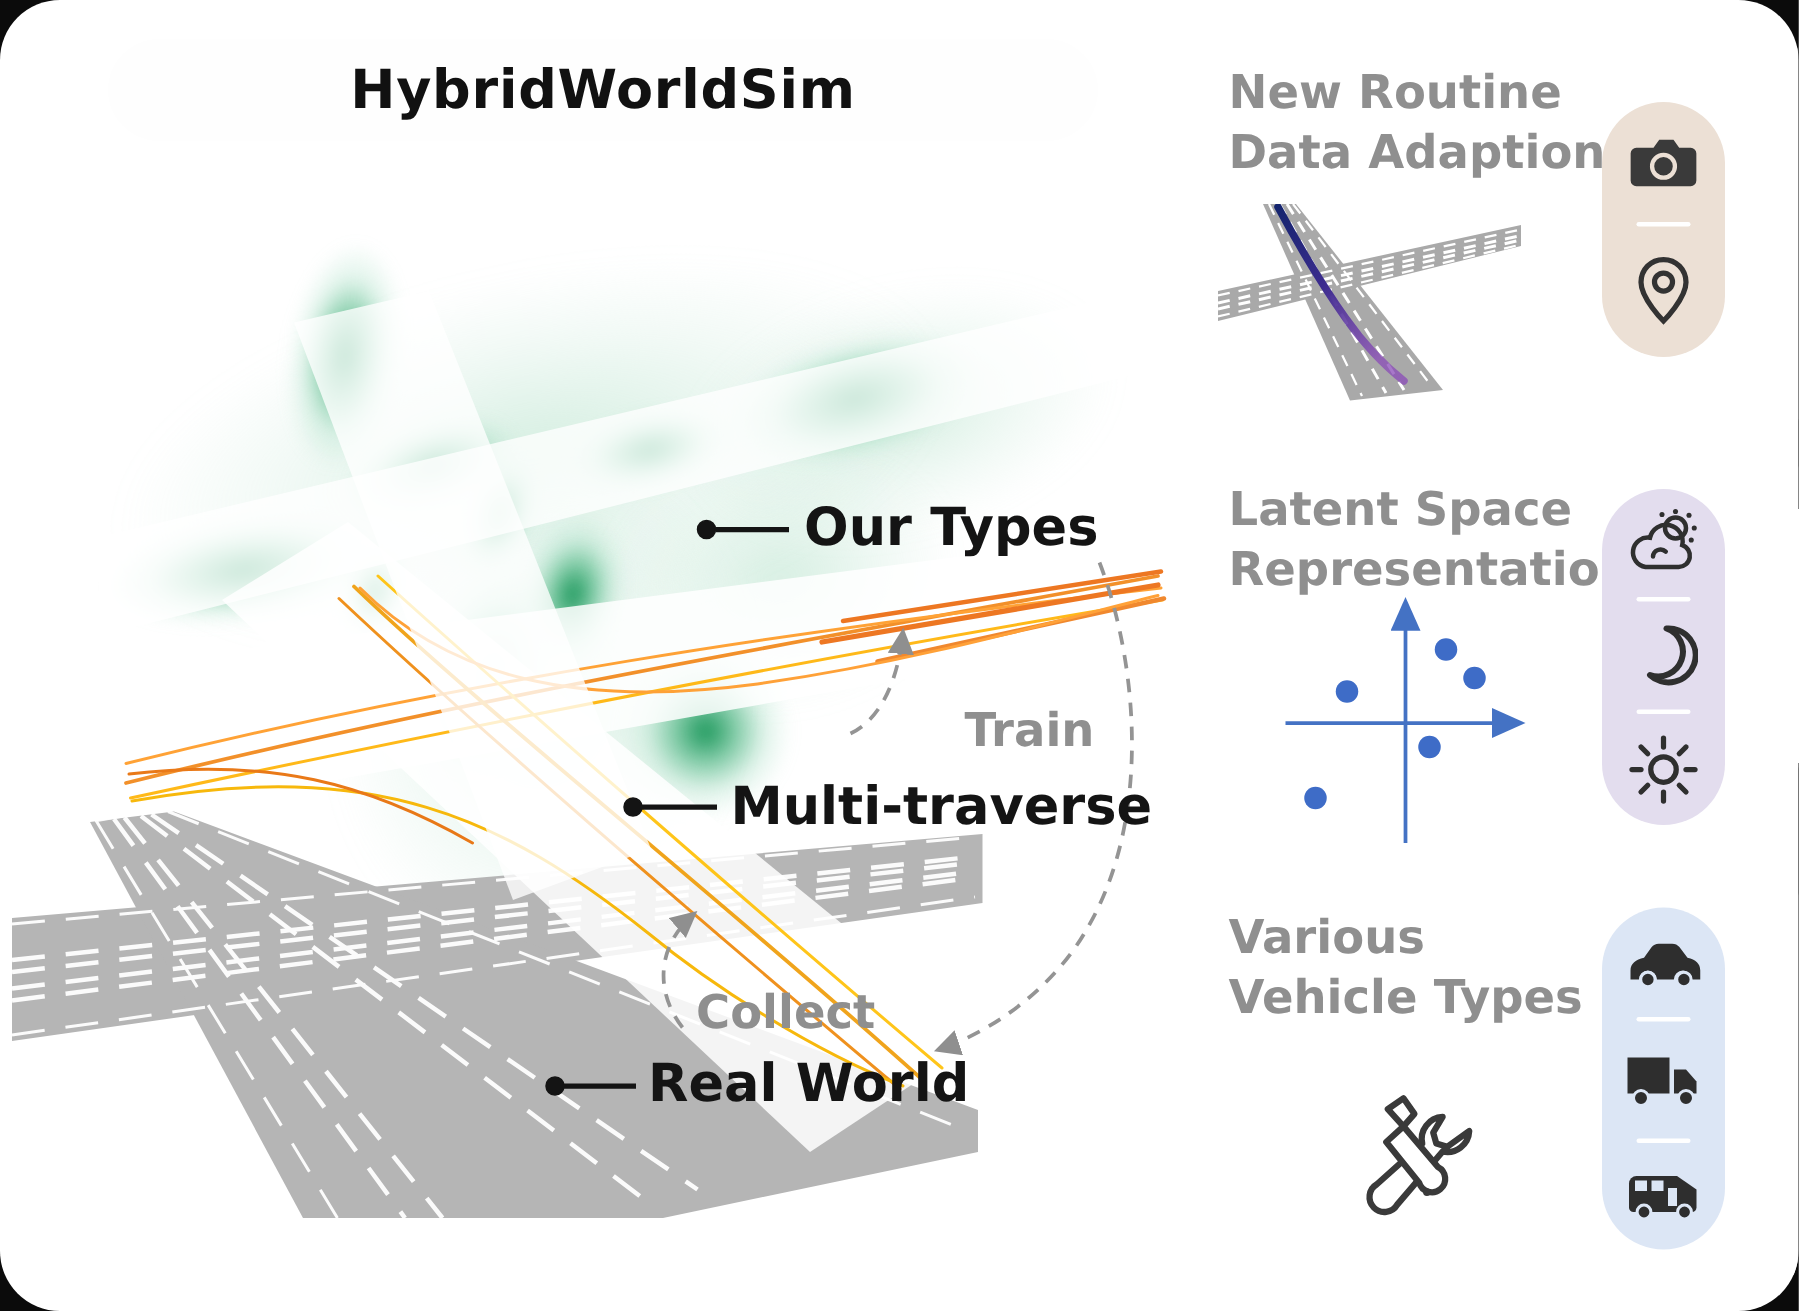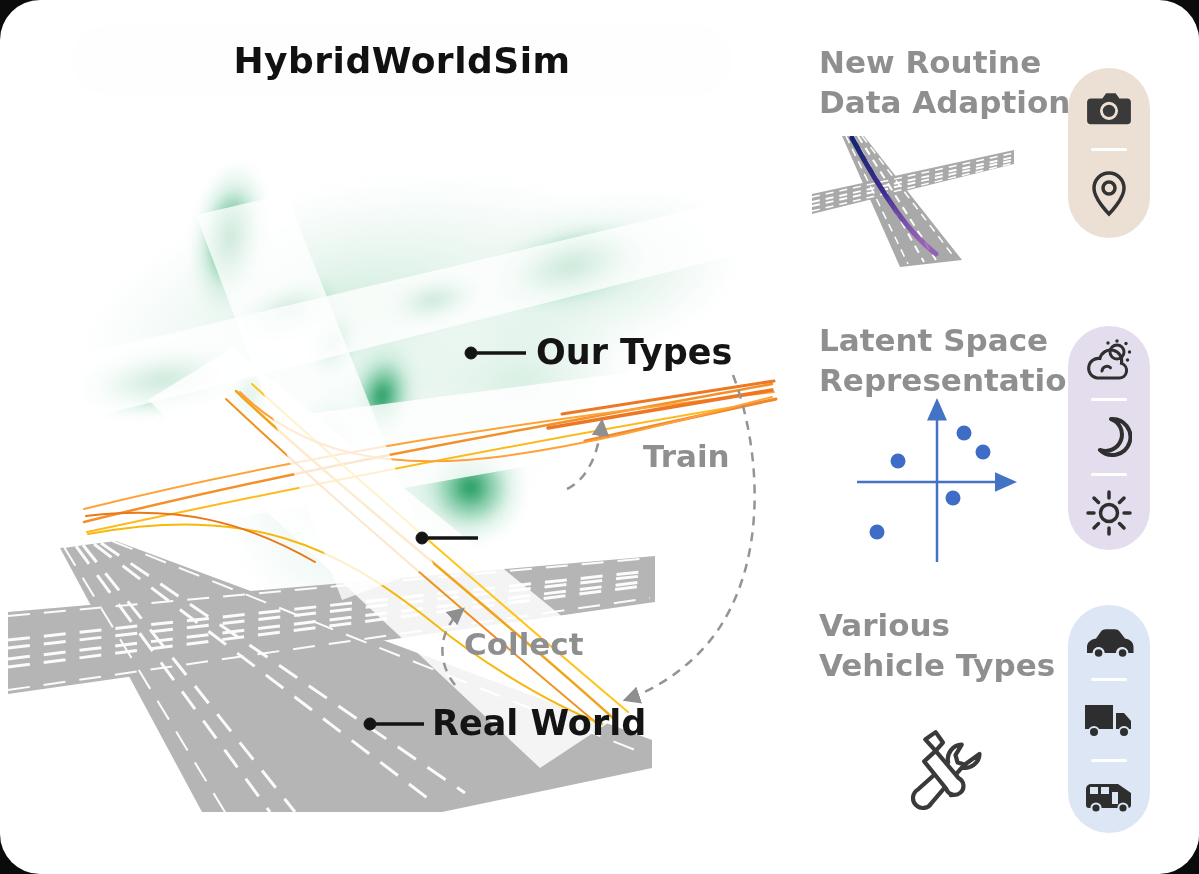--- a/index.html
+++ b/index.html
@@ -7,21 +7,21 @@
   .canvas{position:relative;width:1199px;height:874px;background:#ffffff;border-radius:40px;overflow:hidden;}
   .title-pill{position:absolute;left:72px;top:26px;width:660px;height:68px;background:#fefefe;border-radius:34px;
     display:flex;align-items:center;justify-content:center;}
   .title-pill span{font-size:36px;font-weight:700;color:#111;letter-spacing:.5px;}
   svg.layer{position:absolute;left:0;top:0;}
   .blob{position:absolute;border-radius:50%;filter:blur(5px);
     background:radial-gradient(closest-side, rgba(4,140,74,.92), rgba(30,163,98,.5) 38%, rgba(120,205,165,.22) 68%, rgba(160,220,190,0) 100%);}
   .halo{position:absolute;border-radius:50%;filter:blur(10px);
     background:radial-gradient(closest-side, rgba(151,214,181,.40), rgba(170,220,195,.16) 60%, rgba(180,225,200,0) 100%);}
   .lbl{position:absolute;font-size:35px;font-weight:700;color:#141414;white-space:nowrap;}
-  .plbl{position:absolute;font-size:31px;font-weight:600;color:#8f8f8f;white-space:nowrap;}
+  .plbl{position:absolute;font-size:31px;font-weight:600;color:#8f8f8f;white-space:nowrap;margin-top:31px;}
   .card{position:absolute;left:803px;width:372px;background:#ffffff;border-radius:4px;padding-left:24px;}
   .card-title{position:absolute;left:16px;top:12px;font-size:31px;font-weight:600;color:#8f8f8f;line-height:1.3;}
   .card-title span{display:block;white-space:nowrap;}
   .pill{position:absolute;left:265px;width:82px;border-radius:41px;display:flex;flex-direction:column;
     align-items:center;justify-content:space-evenly;}
   .sep{width:36px;height:3px;background:#ffffff;border-radius:2px;}
   .z1{z-index:1}.z2{z-index:2}.z3{z-index:3}.z4{z-index:4}
 </style>
 </head>
 <body>
@@ -110,20 +110,21 @@
       <circle cx="471" cy="353" r="6"></circle>
         <line x1="477" y1="353" x2="526" y2="353" stroke-width="3.5"></line>
       <circle cx="422" cy="538" r="6"></circle>
         <line x1="428" y1="538" x2="478" y2="538" stroke-width="3.5"></line>
       <circle cx="370" cy="724" r="6"></circle>
         <line x1="376" y1="724" x2="424" y2="724" stroke-width="3.5"></line>
     </g>
   </svg>
 
   <div class="lbl z4" style="left:536px;top:332px;">Our Types</div>
+  <div class="lbl z4" style="left:487px;top:518px;">Multi-traverse</div>
   <div class="lbl z4" style="left:432px;top:703px;">Real World</div>
   <div class="plbl z4" style="left:643px;top:438px;">Train</div>
   <div class="plbl z4" style="left:464px;top:626px;">Collect</div>
 
   <div class="card z4" style="top:30px;height:253px;">
     <div class="card-title">
       <span>New Routine</span>
       <span>Data Adaption</span>
     </div>
     <svg width="202" height="132" viewBox="0 0 202 132" style="position:absolute;left:9px;top:106px;">

